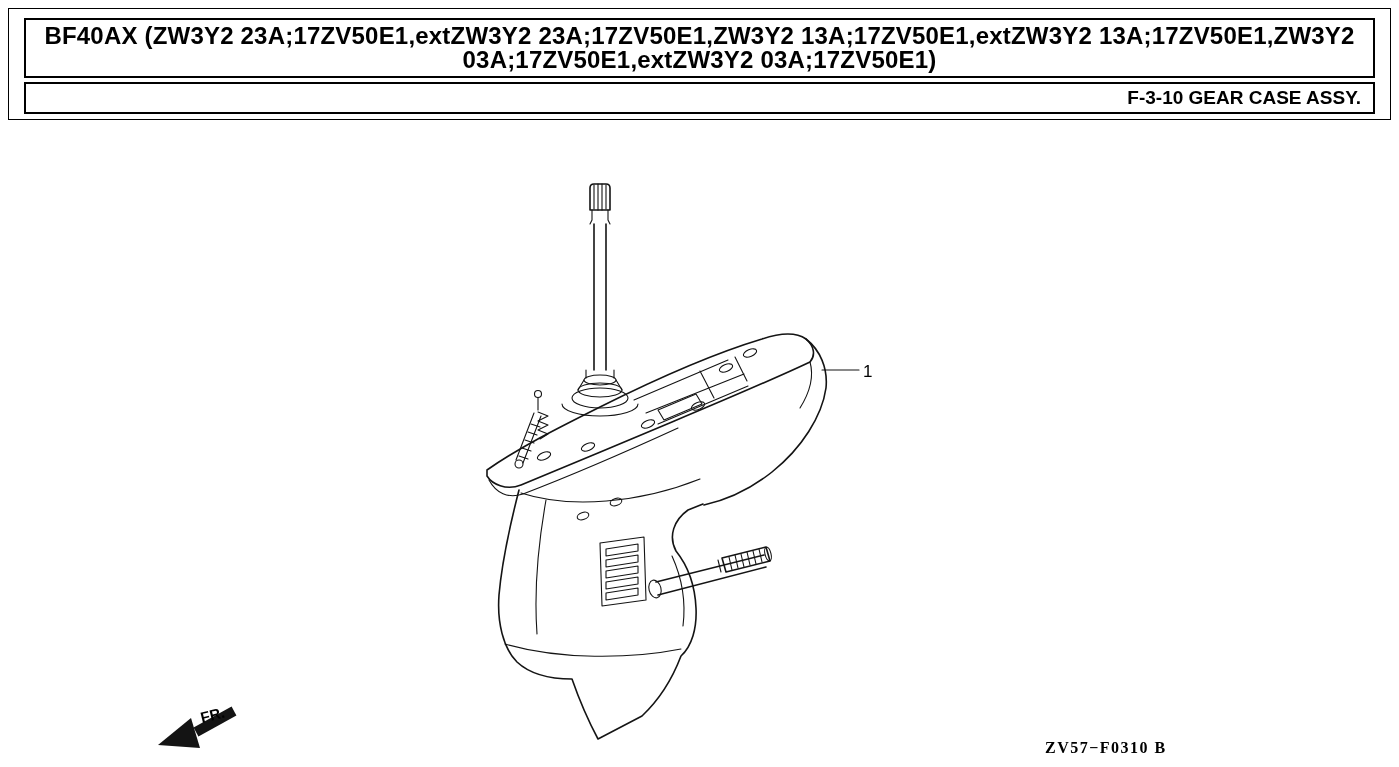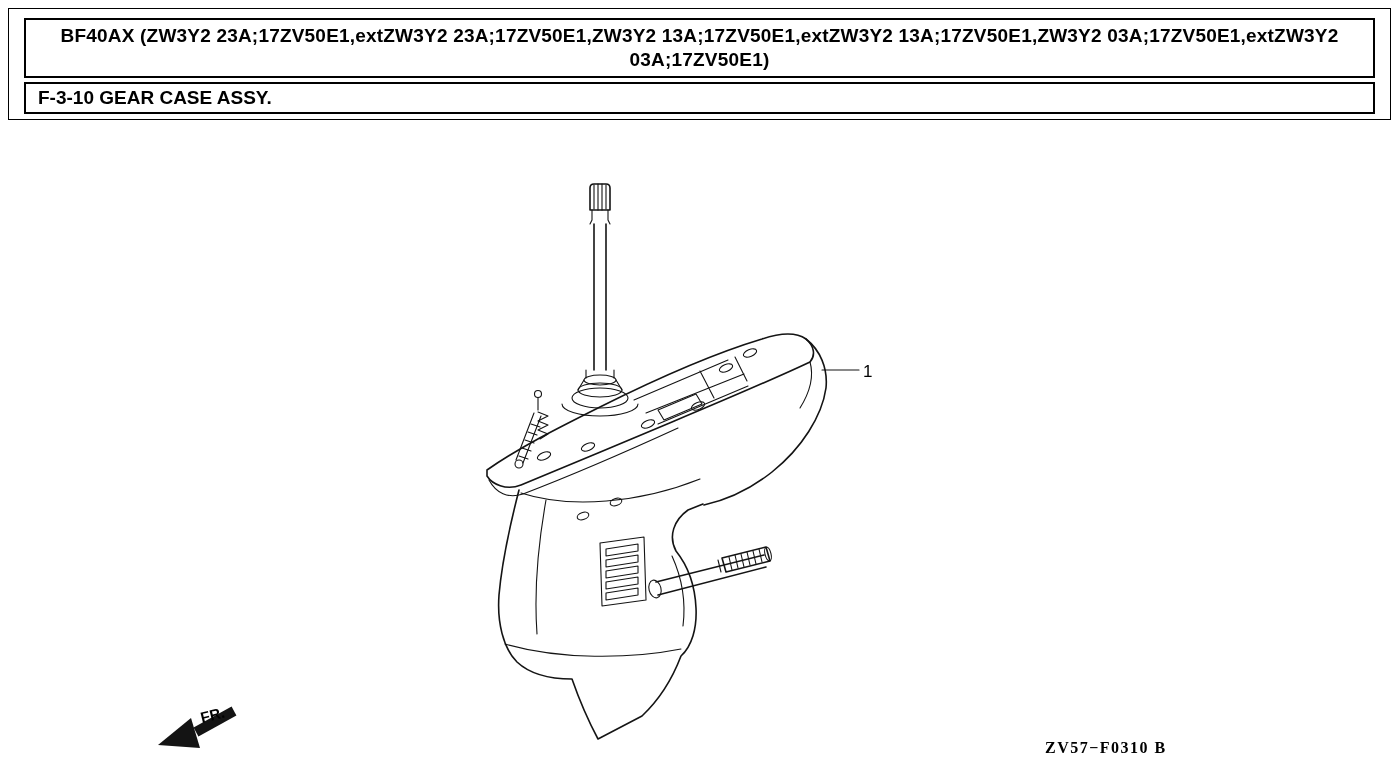--- a/index.html
+++ b/index.html
@@ -16,29 +16,29 @@
     position: absolute; left: 8px; top: 8px; width: 1383px;
     border: 1px solid #000;
     padding: 9px 15px 5px 15px;
     background: #fff;
   }
   .model-box {
     border: 2px solid #000;
     padding: 4px 12px;
     text-align: center;
     font-weight: bold;
-    font-size: 19px;
+    font-size: 24px;
     line-height: 24px;
     letter-spacing: 0.2px;
   }
   .title-box {
     border: 2px solid #000;
     margin-top: 4px;
     padding: 3px 12px;
-    text-align: left;
+    text-align: right;
     font-weight: bold;
     font-size: 19px;
     line-height: 22px;
   }
   svg.diagram { position: absolute; left: 0; top: 0; }
   .ln  { fill: none; stroke: #141414; stroke-width: 1.6; stroke-linecap: round; stroke-linejoin: round; }
   .ln2 { fill: none; stroke: #141414; stroke-width: 1.1; stroke-linecap: round; stroke-linejoin: round; }
   .fillink { fill: #141414; stroke: none; }
   .part-num {
     font-family: "Liberation Sans", sans-serif;

